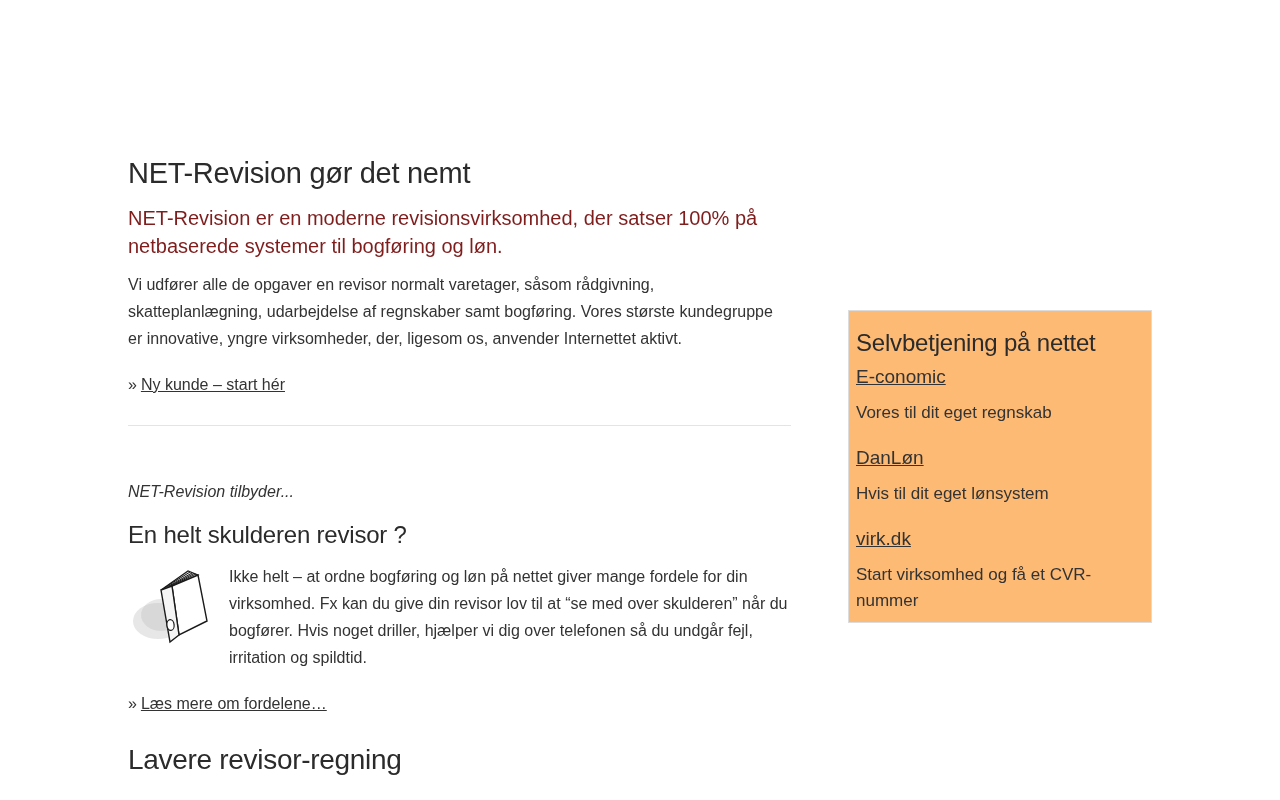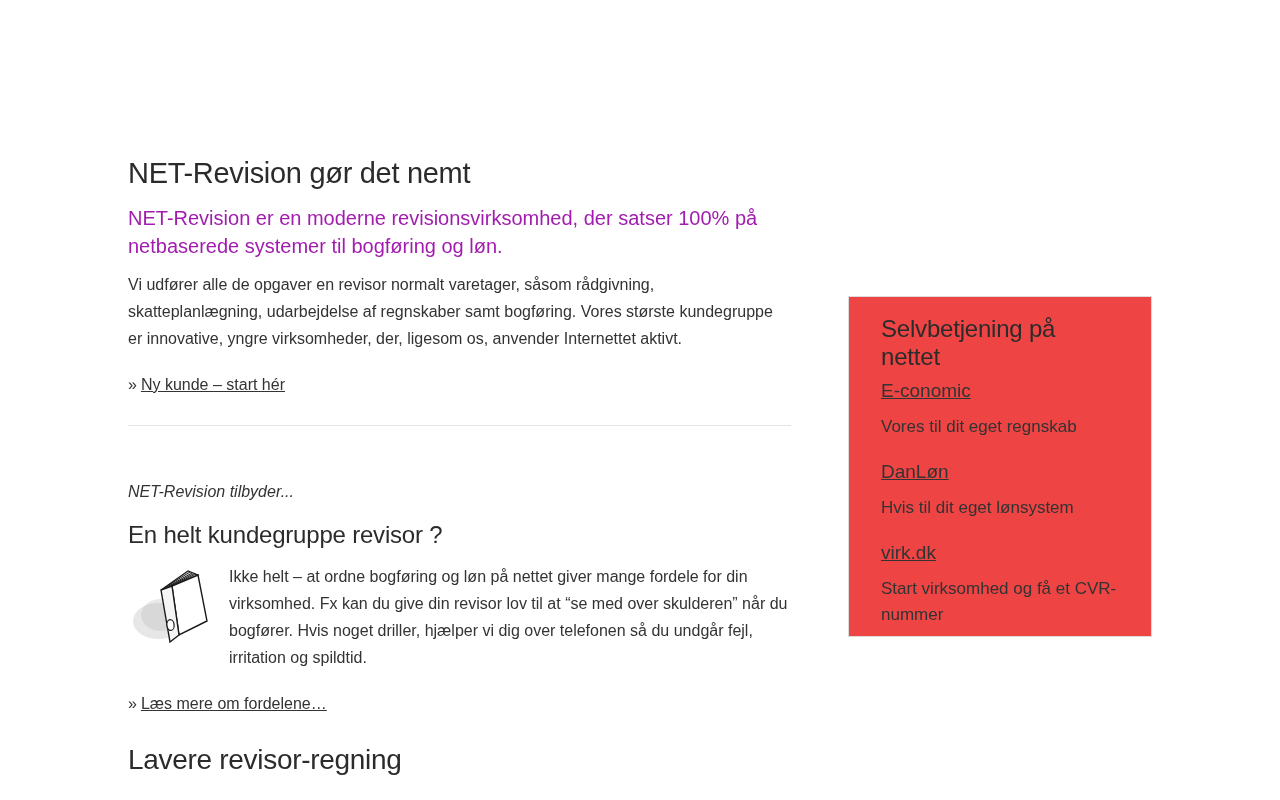--- a/index.html
+++ b/index.html
@@ -27,21 +27,21 @@
     line-height: 35px;
     font-weight: 400;
     letter-spacing: -0.3px;
     color: #2b2b2b;
   }
   .subtitle {
     margin: 13px 0 0;
     font-size: 20px;
     line-height: 28px;
     font-weight: 400;
-    color: #a21caf;
+    color: #7f1d1d;
   }
   .body-text {
     margin: 11px 0 0;
     font-size: 16px;
     line-height: 27px;
   }
   .cta {
     margin: 19px 0 0;
     font-size: 16px;
     line-height: 27px;
@@ -87,22 +87,22 @@
     font-size: 28px;
     line-height: 34px;
     font-weight: 400;
     letter-spacing: -0.3px;
     color: #2b2b2b;
   }
 
   .sidebar {
     width: 304px;
     border: 1px solid #dcdcdc;
-    padding: 18px 32px 8px;
-    background: #ef4444;
+    padding: 18px 7px 8px;
+    background: #fdba74;
   }
   .sidebar-title {
     margin: 0;
     font-size: 24px;
     line-height: 28px;
     font-weight: 400;
     letter-spacing: -0.2px;
     color: #2b2b2b;
   }
   .sb-item { margin-top: 8px; }
@@ -130,21 +130,21 @@
     <h2 class="subtitle">NET-Revision er en moderne revisionsvirksomhed, der satser 100% på netbaserede systemer til bogføring og løn.</h2>
 
     <p class="body-text">Vi udfører alle de opgaver en revisor normalt varetager, såsom rådgivning, skatteplanlægning, udarbejdelse af regnskaber samt bogføring. Vores største kundegruppe er innovative, yngre virksomheder, der, ligesom os, anvender Internettet aktivt.</p>
 
     <p class="cta"><span class="bullet">»</span><a>Ny kunde – start hér</a></p>
 
     <hr class="divider">
 
     <p class="teaser">NET-Revision tilbyder...</p>
 
-    <h2 class="section-title">En helt kundegruppe revisor ?</h2>
+    <h2 class="section-title">En helt skulderen revisor ?</h2>
 
     <div class="media-paragraph">
       <span class="binder">
         <svg viewBox="0 0 84 80" width="84" height="80" aria-hidden="true">
           <ellipse cx="27" cy="56" rx="25" ry="18" fill="#c9c9c9" opacity="0.45"></ellipse>
           <ellipse cx="30" cy="50" rx="20" ry="16" fill="#bdbdbd" opacity="0.35"></ellipse>
 
           <polygon points="30,25 57,6 67,10 41,21" fill="#e9e9e9" stroke="#1a1a1a" stroke-width="1.2"></polygon>
           <line x1="33" y1="23" x2="59" y2="7" stroke="#1a1a1a" stroke-width="1"></line>
           <line x1="36" y1="22" x2="61" y2="8" stroke="#1a1a1a" stroke-width="1"></line>

